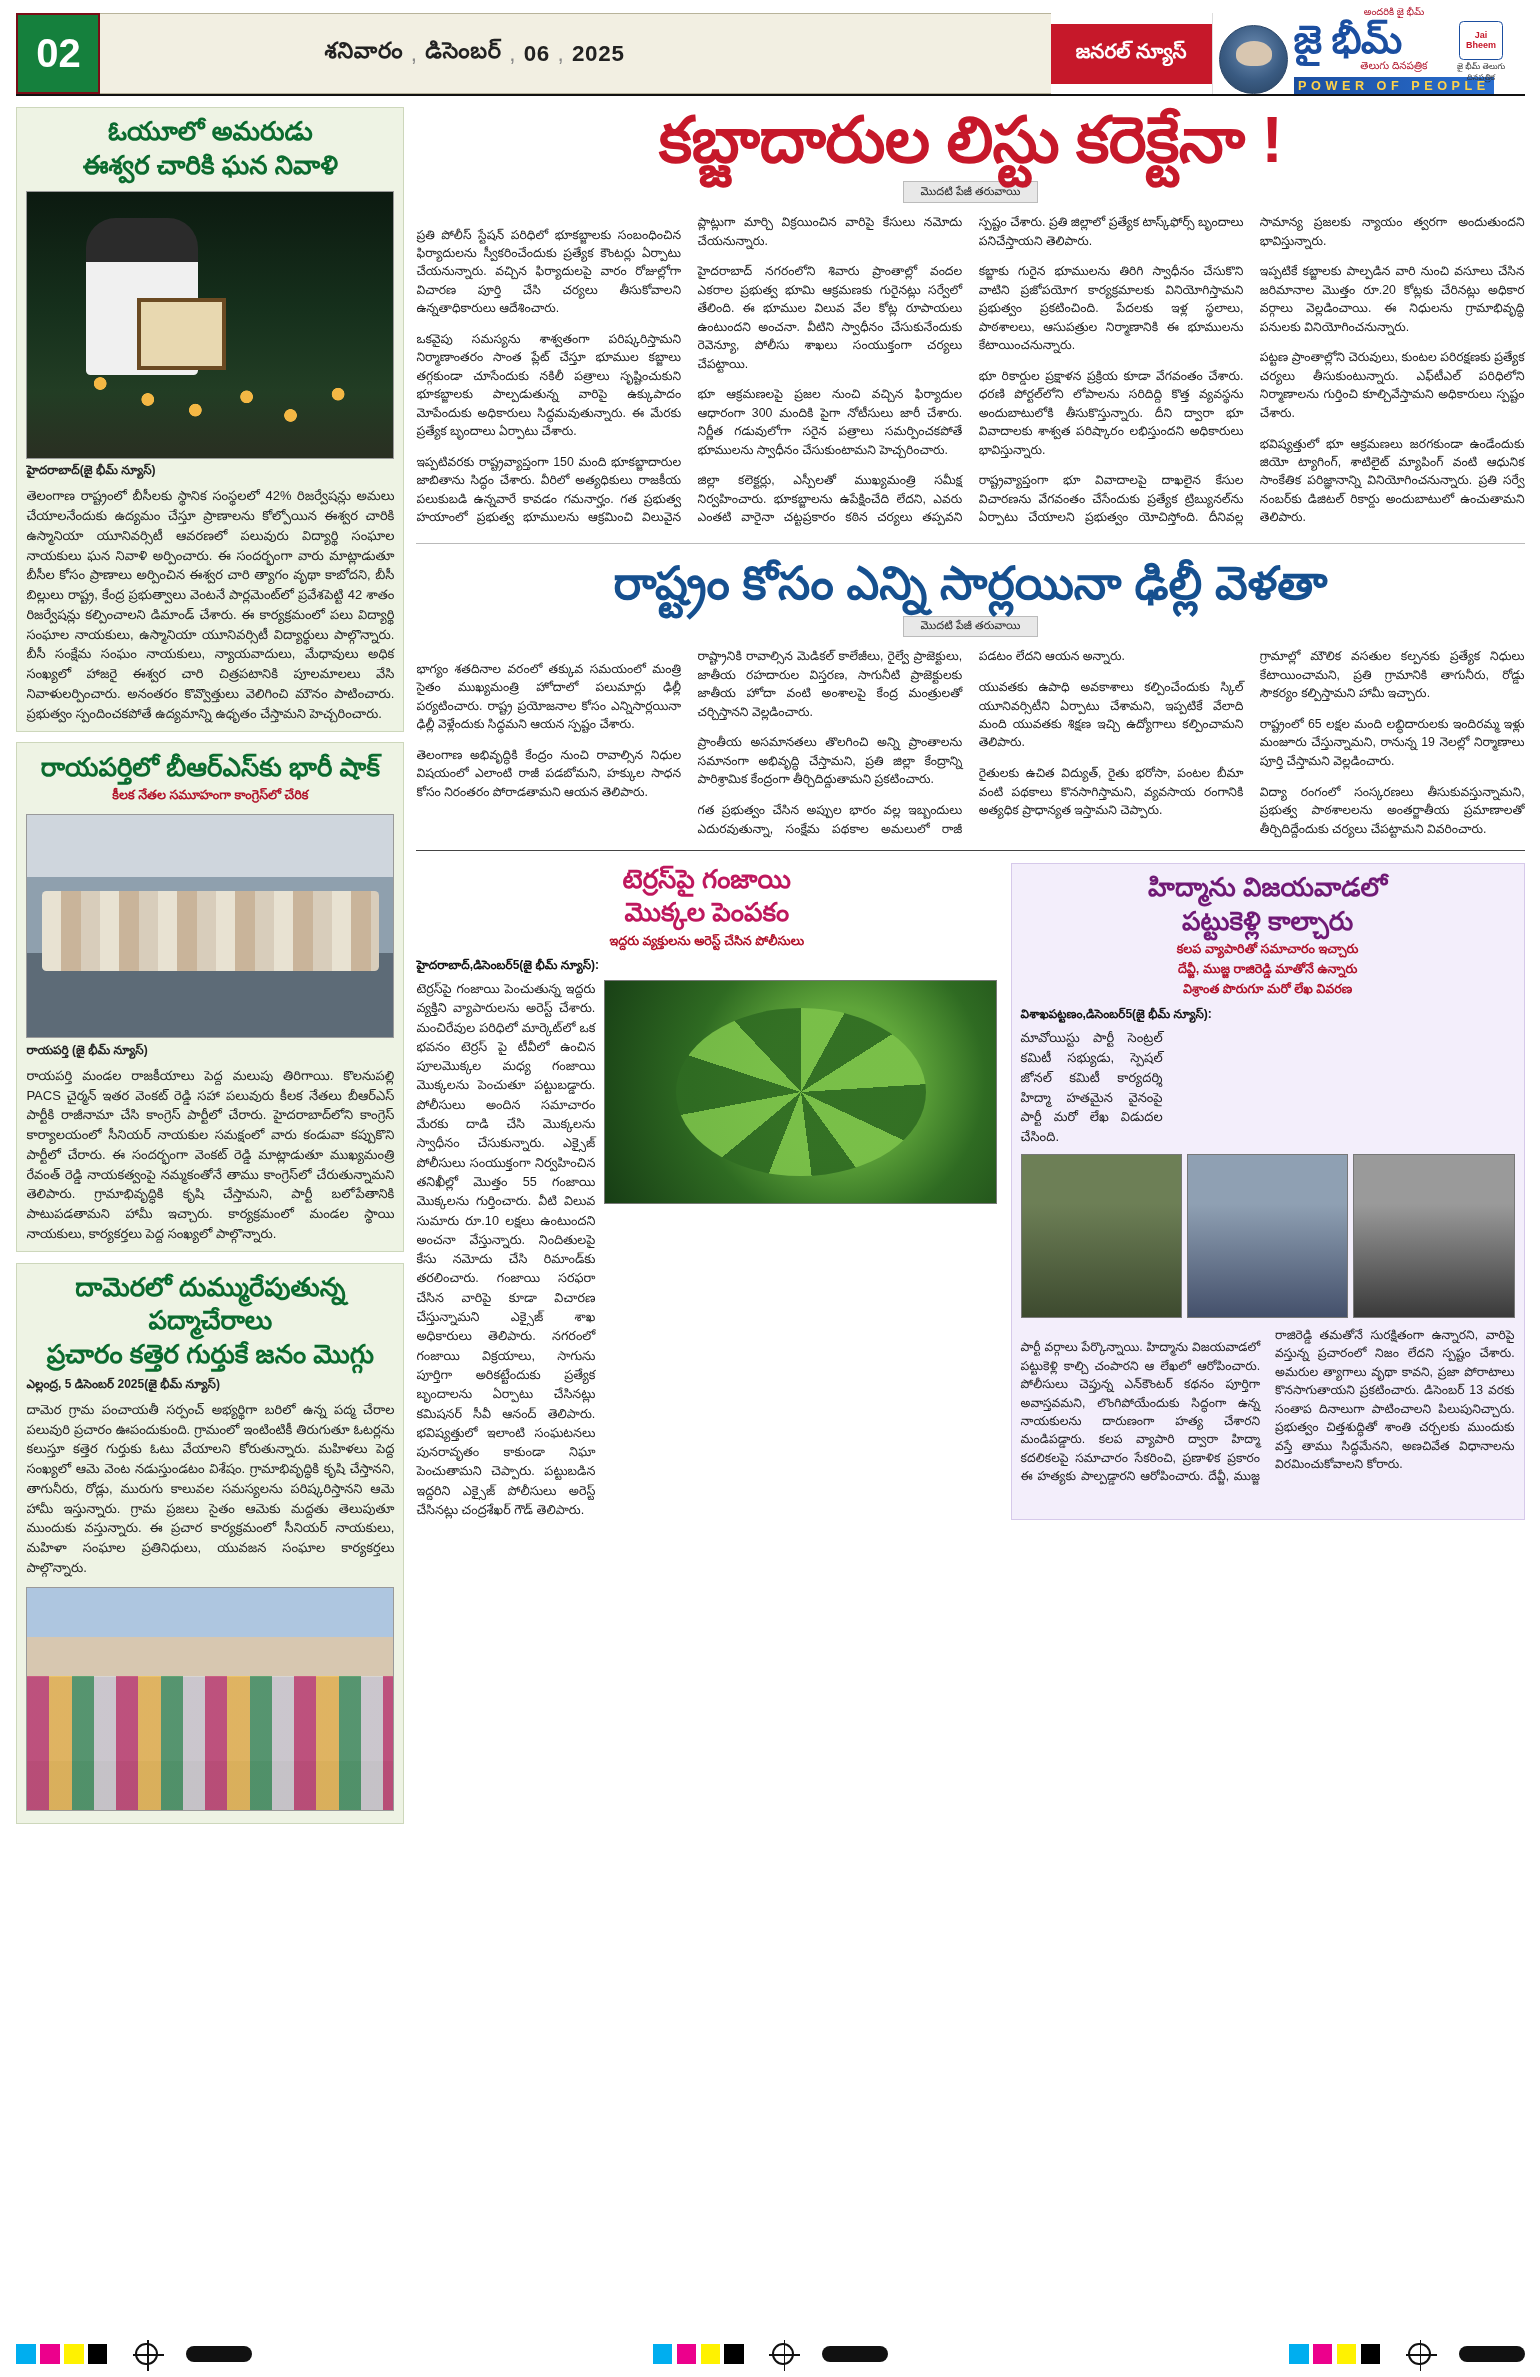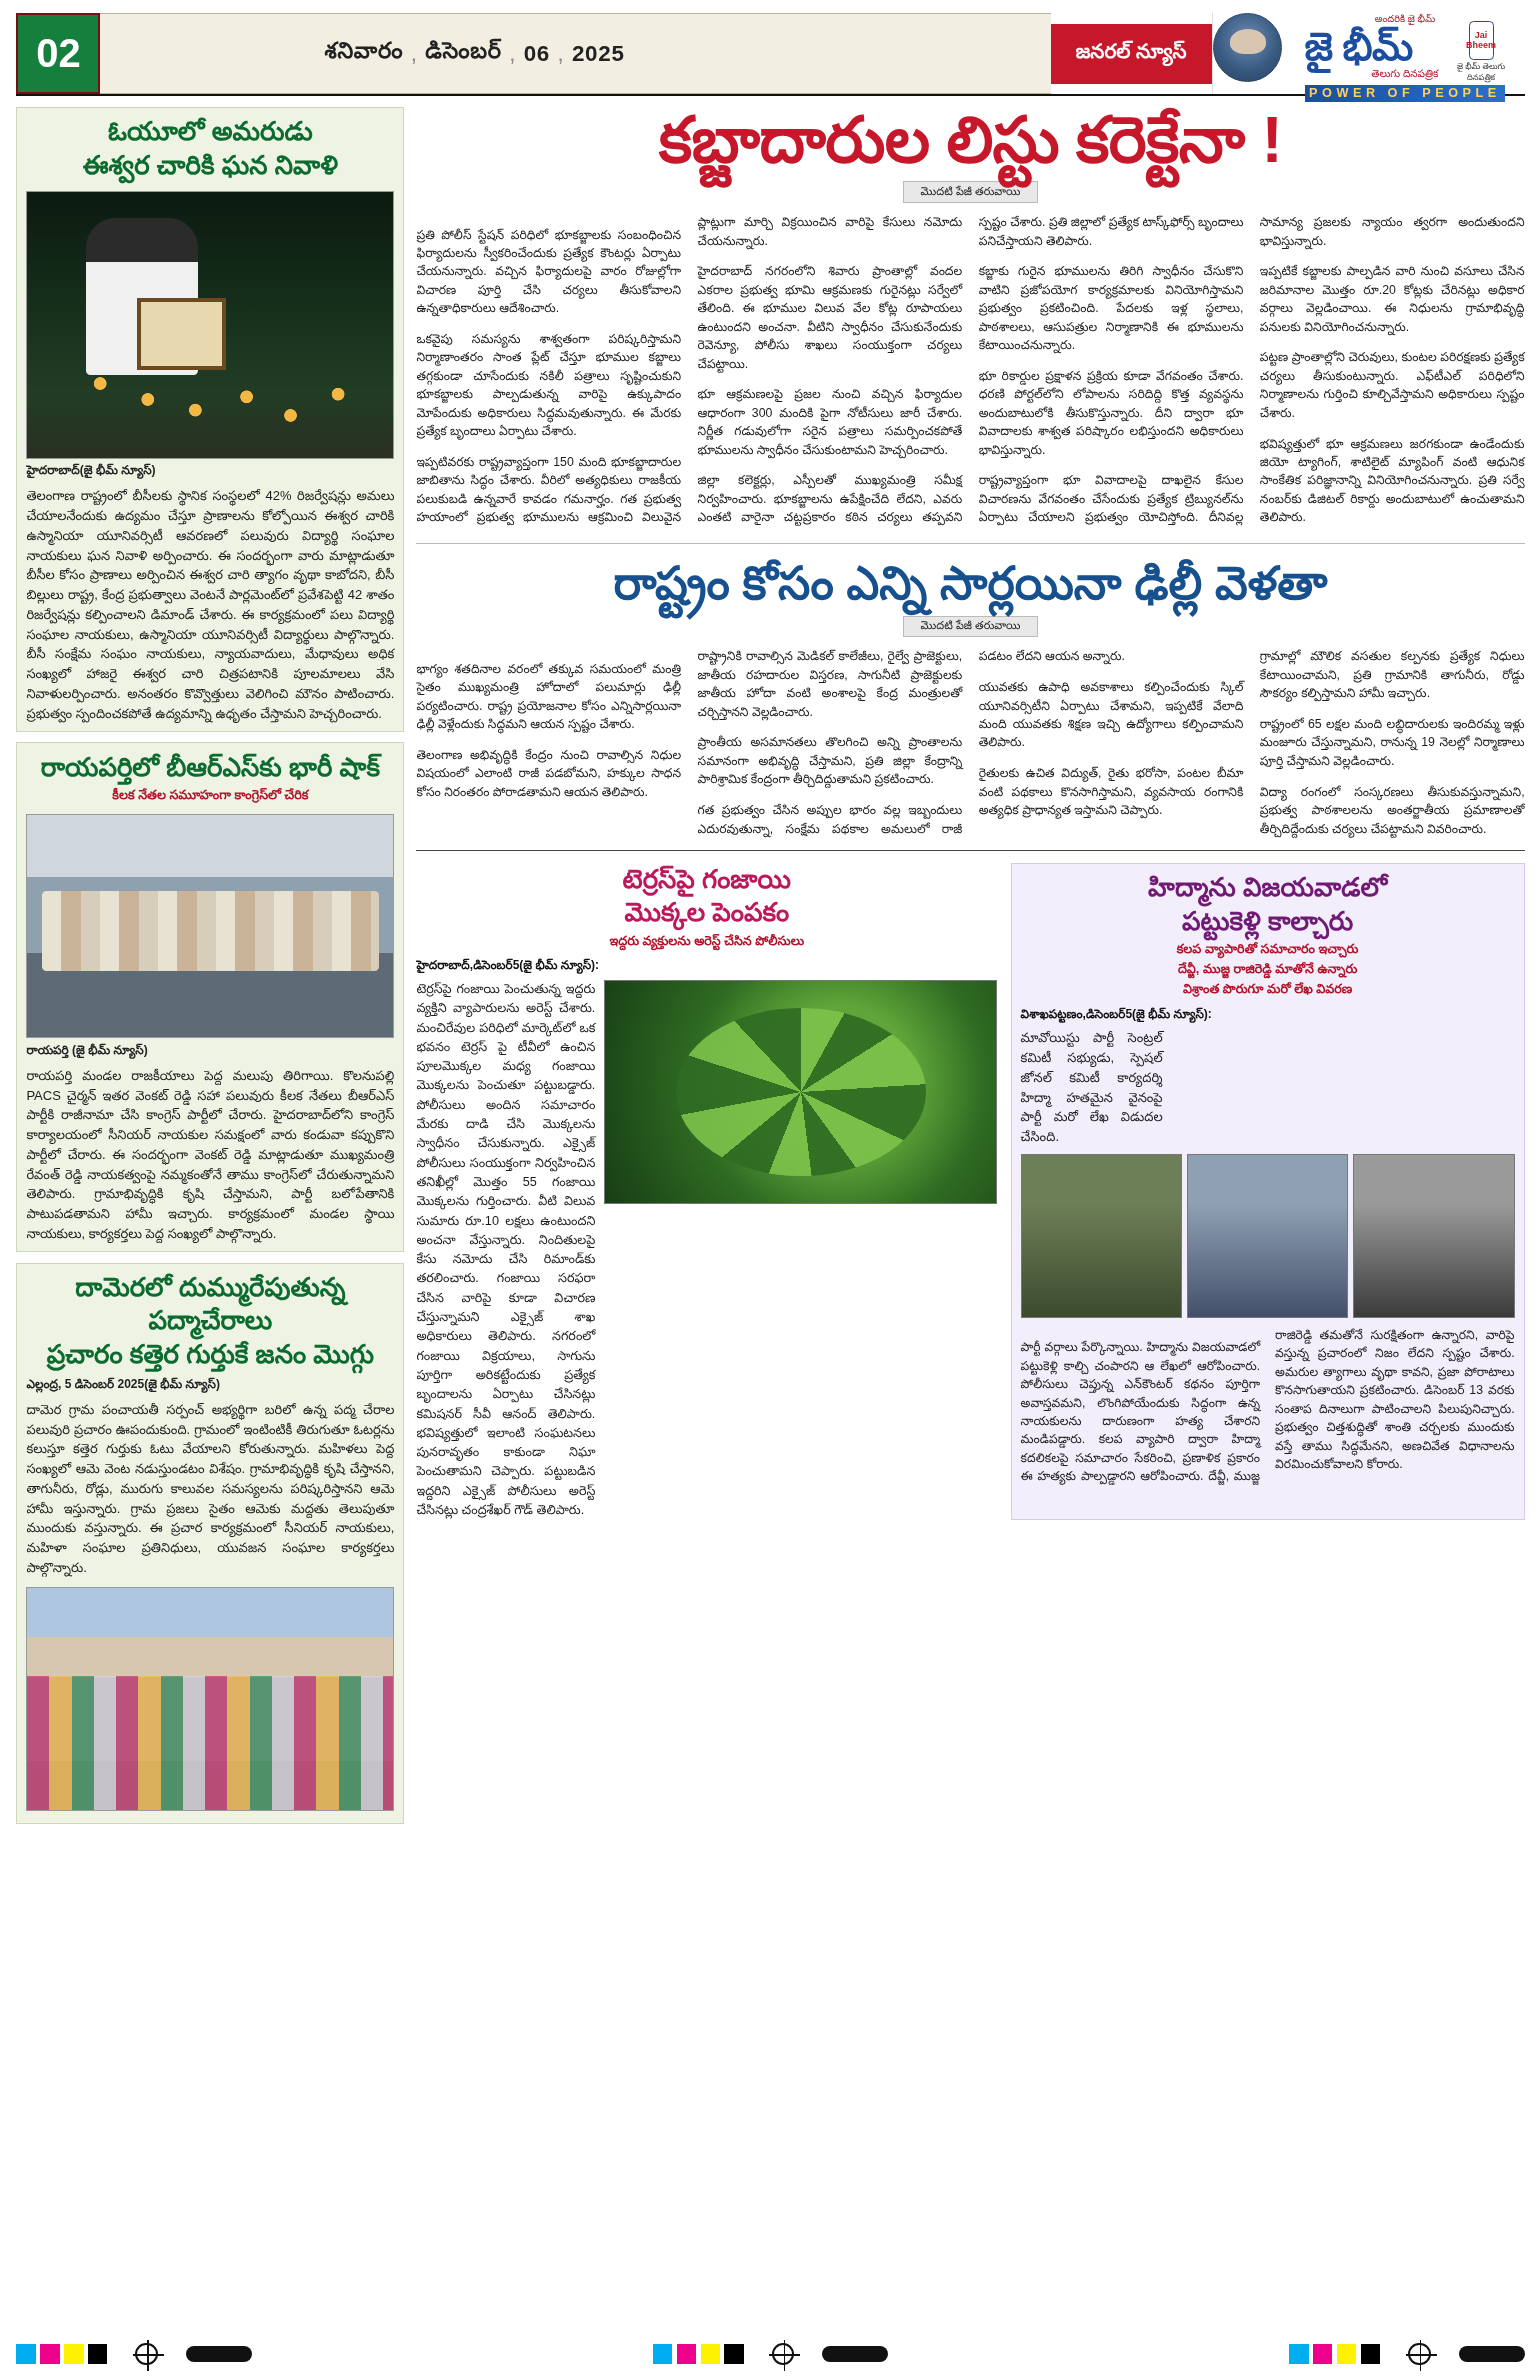--- a/index.html
+++ b/index.html
@@ -51,24 +51,23 @@
     color: #fff;
     display:flex; align-items:center; justify-content:center;
     padding: 0 25px;
     font-size: 20px; font-weight: bold;
     margin: 10.4px 0;
   }
   .logo-block {
     width: 313px;
     background: #ffffff;
     border-left: 1.5px solid #ddd;
-    display: flex; align-items: flex-start;
-    padding-left: 0;
+    display: flex; align-items: flex-end;
+    padding-left: 6px;
     position: relative;
-    gap: 17px;
   }
   .logo-face {
     width: 69px; height: 69px; border-radius: 50%;
     background: radial-gradient(circle at 50% 38%, #6f8fb5 0%, #3a5b82 55%, #26405e 100%);
     position: relative; flex:none;
     border: 1.5px solid #2b4566;
   }
   .logo-face:after {
     content:""; position:absolute; left:16.4px; top:15px; width:36px; height:25px;
     border-radius: 50% 50% 40% 40%; background:#d8c6b0;
@@ -83,21 +82,21 @@
   .logo-band {
     margin-top: 3px;
     background: linear-gradient(90deg,#1b4ea0 0%, #2a6fd0 100%);
     color: #ffd24a; font-size: 12.7px; font-weight: bold; letter-spacing: 4.5px;
     text-align:center; padding: 1.5px 4.5px;
   }
   .logo-right {
     position:absolute; right: 7.5px; top: 7.5px; text-align:center; width: 72px;
   }
   .logo-right .mini-logo {
-    width: 25px; height: 39px; margin: 0 auto; border:1.5px solid #1b4ea0; border-radius:4.5px;
+    width: 44px; height: 39px; margin: 0 auto; border:1.5px solid #1b4ea0; border-radius:4.5px;
     background:#fff; color:#c6182a; font-size:9px; font-weight:bold;
     display:flex; align-items:center; justify-content:center;
   }
   .logo-right .mini-cap { font-size: 8.2px; color:#333; margin-top:2.2px; }
 
   
   .content {
     display: flex;
     gap: 12px;
     margin-top: 10.4px;

